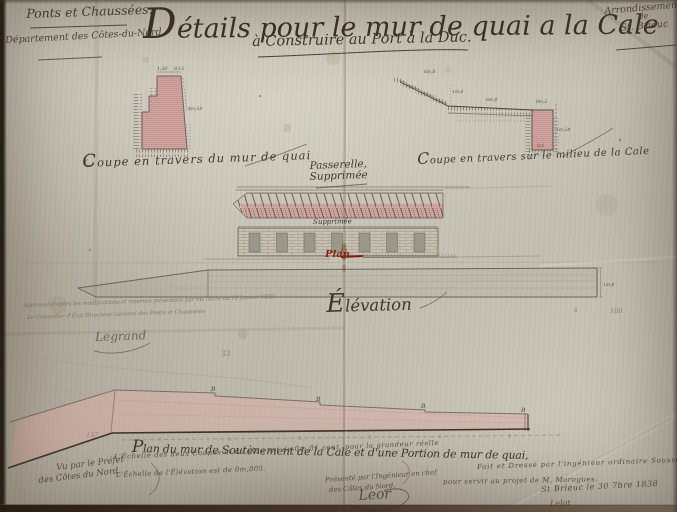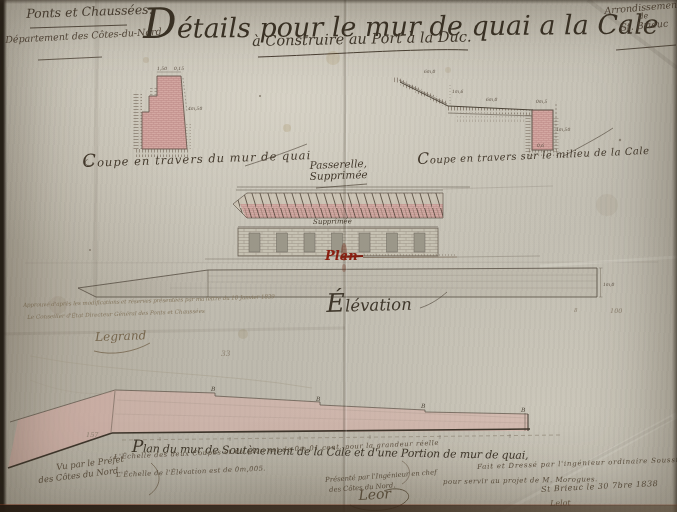--- a/index.html
+++ b/index.html
@@ -228,21 +228,21 @@
     <div>St. Brieuc</div>
   </div>
 
   <div class="t swash" style="left:82px;top:152px;font-size:11.5px;letter-spacing:1px;transform:rotate(-2deg);">Coupe en travers du mur de quai</div>
   <div class="t swash" style="left:417px;top:151px;font-size:10px;letter-spacing:0.5px;transform:rotate(-2.5deg);">Coupe en travers sur le milieu de la Cale</div>
   <div class="t" style="left:309px;top:160px;font-size:10.5px;transform:rotate(-2deg);text-align:center;">
     <div>Passerelle,</div>
     <div>Supprimée</div>
   </div>
   <div class="t" style="left:313px;top:219px;font-size:7px;transform:rotate(-1deg);">Supprimée</div>
-  <div class="t red" style="left:325px;top:249px;font-size:13px;text-align:right;">Plan</div>
+  <div class="t red" style="left:325px;top:249px;font-size:10px;text-align:right;">Plan</div>
   <div class="t swash" style="left:326px;top:290px;font-size:16.5px;transform:rotate(-1.5deg);color:#3f372b;">Élévation</div>
   <div class="t swash" style="left:132px;top:438px;font-size:11px;letter-spacing:-0.2px;transform:rotate(1deg);color:#3f372b;">Plan du mur de Soutènement de la Cale et d'une Portion de mur de quai,</div>
 
   <div class="t faded" style="left:23px;top:303px;font-size:5.6px;letter-spacing:-0.1px;transform:rotate(-2deg);">Approuvé d'après les modifications et réserves présentées par ma lettre du 10 Janvier 1839</div>
   <div class="t faded" style="left:27px;top:315px;font-size:5.6px;transform:rotate(-2deg);">Le Conseiller d'État Directeur Général des Ponts et Chaussées</div>
   <div class="t" style="left:95px;top:331px;font-size:12px;transform:rotate(-2deg);color:#75654c;">Legrand</div>
   <div class="t pencil" style="left:221px;top:350px;font-size:7.5px;">33</div>
   <div class="t pencil" style="left:574px;top:308px;font-size:5.5px;">8</div>
   <div class="t pencil" style="left:610px;top:308px;font-size:6.5px;">100</div>
   <div class="t pencil" style="left:86px;top:432px;font-size:6.5px;">157</div>

